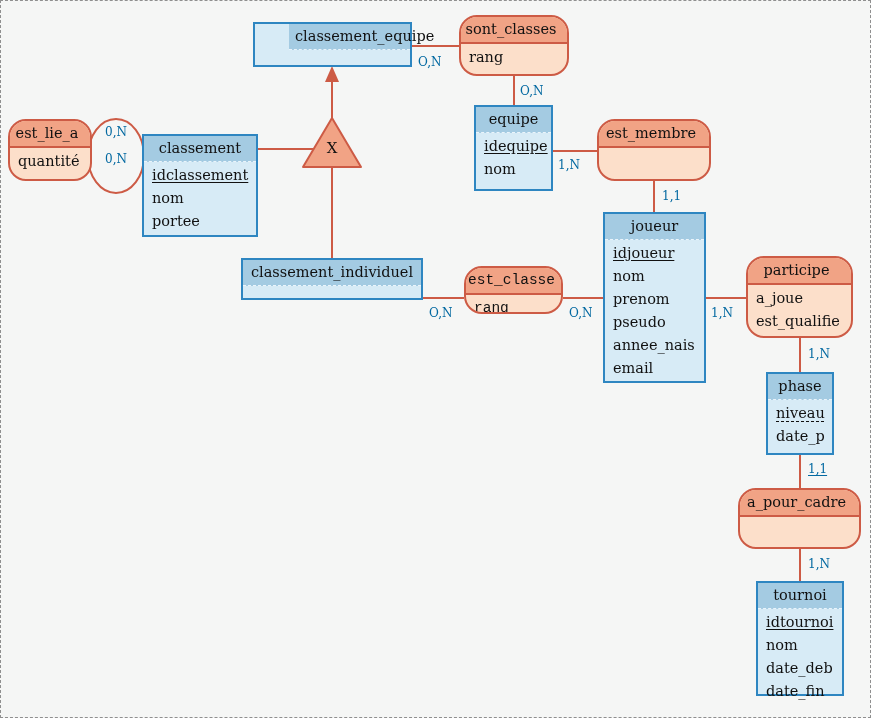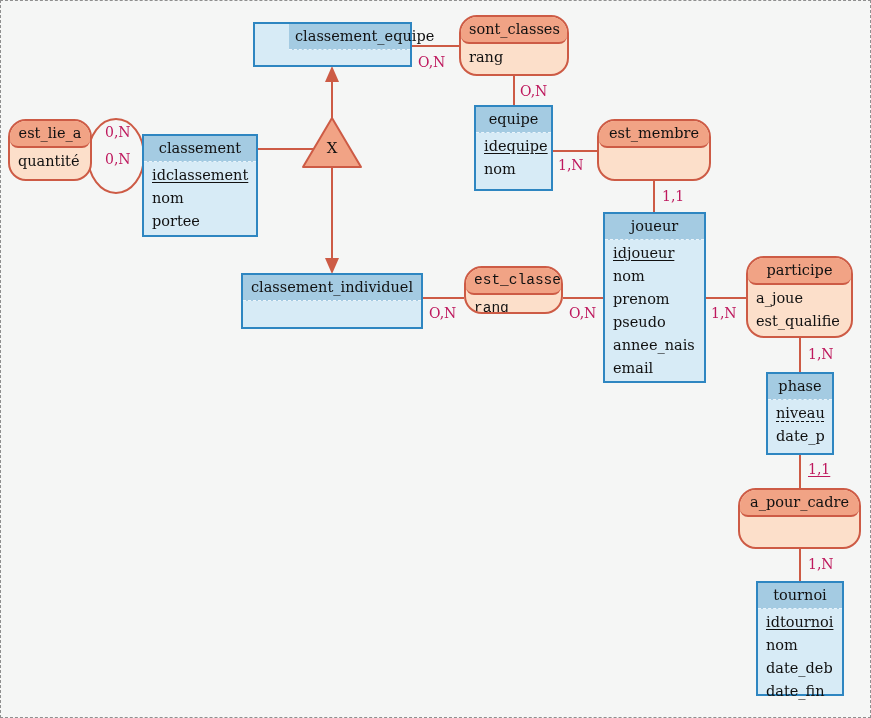--- a/index.html
+++ b/index.html
@@ -40,36 +40,35 @@
     background:#fcdfca;
     border:2px solid #cd5b45;
     border-radius:18px;
     box-sizing:border-box;
     overflow:hidden;
   }
   .rel-h{
     background:#f1a385;
     border-bottom:2px solid #cd5b45;
     text-align:center;
-    padding:4px 8px 5px 8px;
-    white-space:nowrap;
-    border-radius:8px;
+    padding:4px 8px 5px 2px;
+    white-space:nowrap;
   }
   .body{padding:2px 0 3px 0;}
   .row{
     padding:0 8px;
     line-height:23px;
     white-space:nowrap;
   }
   .u{text-decoration:underline;text-underline-offset:2px;}
   .ud{text-decoration:underline dashed 1px;text-underline-offset:3px;}
   .card{
     position:absolute;
-    color:#be185d;
-    font-size:14px;
+    color:#0369a1;
+    font-size:12px;
     line-height:15px;
     white-space:nowrap;
   }
   .xlabel{
     position:absolute;
     left:315px;top:138px;width:32px;
     text-align:center;
     font-size:15px;
   }
 </style>
@@ -140,21 +139,21 @@
     <div class="body">
       <div class="row u">idjoueur</div>
       <div class="row">nom</div>
       <div class="row">prenom</div>
       <div class="row">pseudo</div>
       <div class="row">annee_nais</div>
       <div class="row">email</div>
     </div>
   </div>
 
-  <div class="entity" style="left:240px;top:272px;width:182px;height:56px;">
+  <div class="entity" style="left:240px;top:257px;width:182px;height:42px;">
     <div class="ent-h">classement_individuel</div>
     <div class="body"></div>
   </div>
 
   <div class="entity" style="left:765px;top:371px;width:68px;height:83px;">
     <div class="ent-h">phase</div>
     <div class="body">
       <div class="row ud">niveau</div>
       <div class="row">date_p</div>
     </div>

